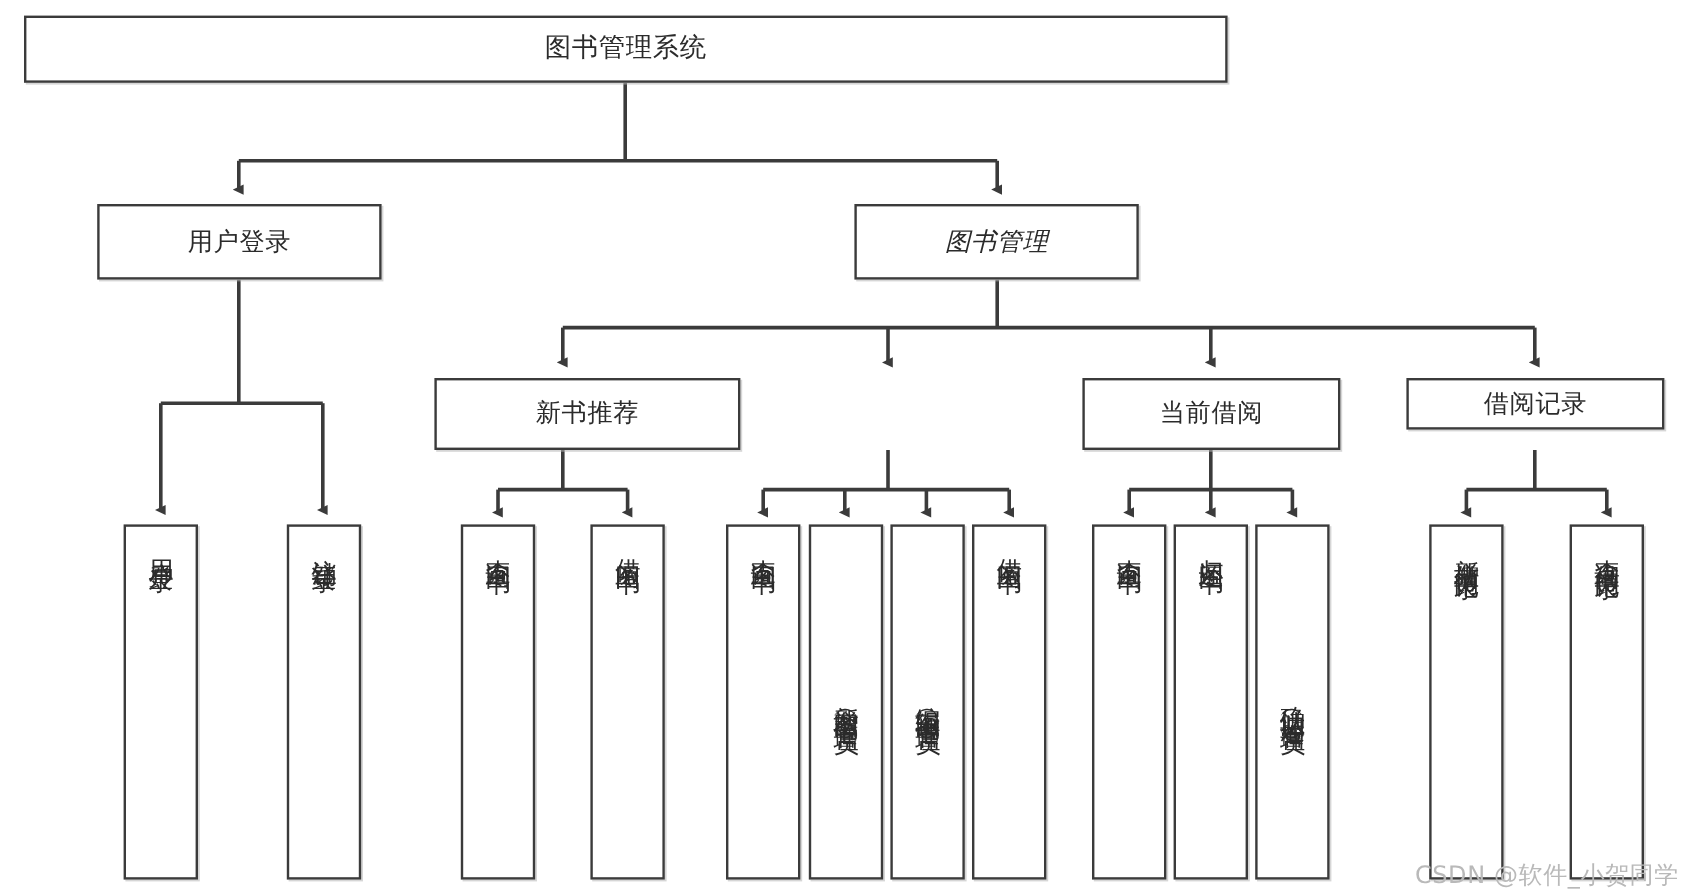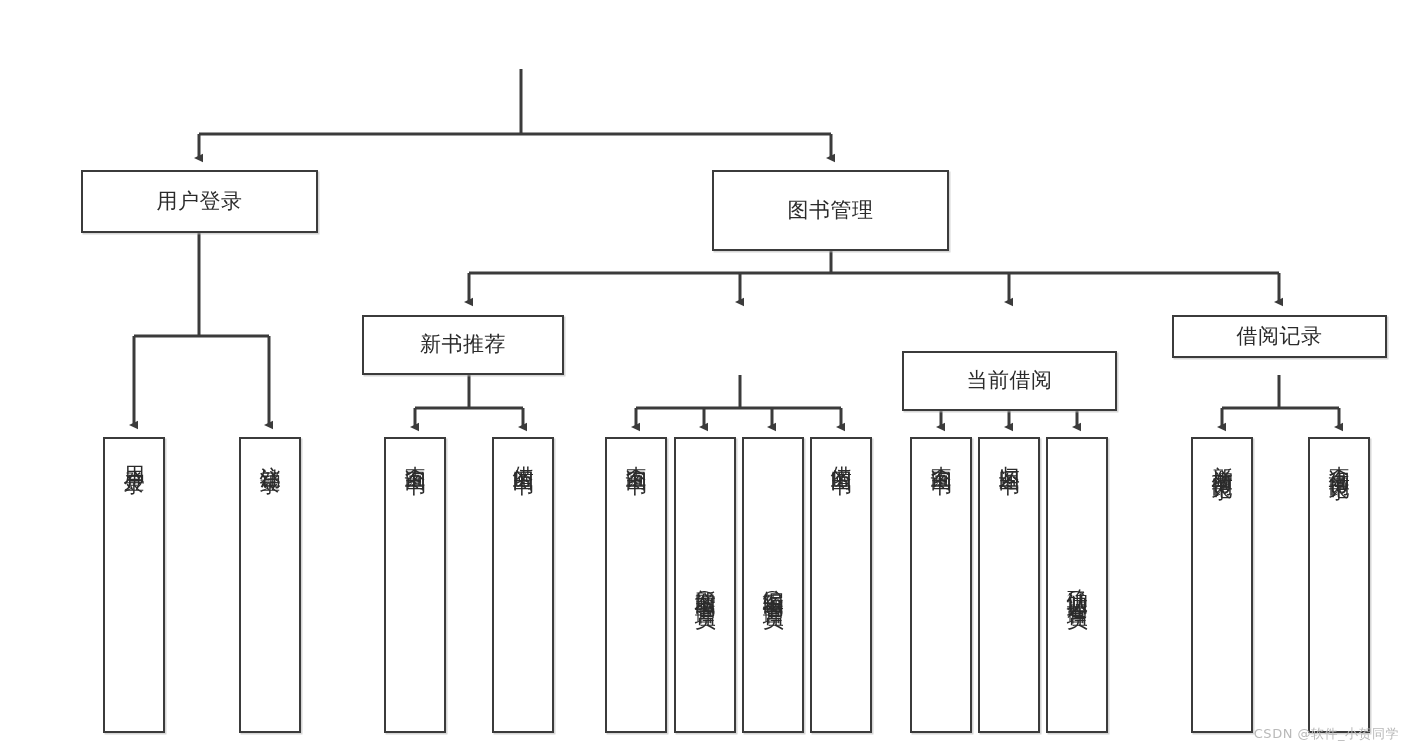--- a/index.html
+++ b/index.html
@@ -64,21 +64,21 @@
     letter-spacing: 3px;
   }
   .node.vert.tall-text {
     align-items: center;
     padding-top: 0;
   }
   #watermark {
     position: absolute;
     right: 6px;
     bottom: 4px;
-    font-size: 13px;
+    font-size: 20px;
     color: #b9b9b9;
     letter-spacing: 0.5px;
     font-family: "DejaVu Sans", "Liberation Sans", sans-serif;
     user-select: none;
   }
 </style>
 </head>
 <body>
 
 <div id="diagram-root">
@@ -126,32 +126,35 @@
       <path d="M1009,408 L1009,427" marker-end="url(#arrowhead)"></path>
       <path d="M1077,408 L1077,427" marker-end="url(#arrowhead)"></path>
 
       <path d="M1279,375 L1279,408"></path>
       <path d="M1222,408 L1339,408"></path>
       <path d="M1222,408 L1222,427" marker-end="url(#arrowhead)"></path>
       <path d="M1339,408 L1339,427" marker-end="url(#arrowhead)"></path>
     </g>
   </svg>
 
+  <div class="node horiz root" style="left:20px; top:13px; width:1003px; height:56px;">
+    <span class="node-label">图书管理系统</span>
+  </div>
 
   <div class="node horiz" style="left:81px; top:170px; width:237px; height:63px;">
     <span class="node-label">用户登录</span>
   </div>
-  <div class="node horiz" style="left:712px; top:170px; width:237px; height:81px;">
+  <div class="node horiz" style="left:712px; top:170px; width:237px; height:63px;font-style:italic;">
     <span class="node-label">图书管理</span>
   </div>
 
-  <div class="node horiz" style="left:362px; top:315px; width:202px; height:60px;">
+  <div class="node horiz" style="left:362px; top:315px; width:255px; height:60px;">
     <span class="node-label">新书推荐</span>
   </div>
-  <div class="node horiz" style="left:902px; top:315px; width:215px; height:60px;margin-top:36px;">
+  <div class="node horiz" style="left:902px; top:315px; width:215px; height:60px;">
     <span class="node-label">当前借阅</span>
   </div>
   <div class="node horiz" style="left:1172px; top:315px; width:215px; height:43px;">
     <span class="node-label">借阅记录</span>
   </div>
 
   <div class="node vert" style="left:103px; top:437px; width:62px; height:296px;">
     <span class="node-label">用户登录</span>
   </div>
   <div class="node vert" style="left:239px; top:437px; width:62px; height:296px;">

